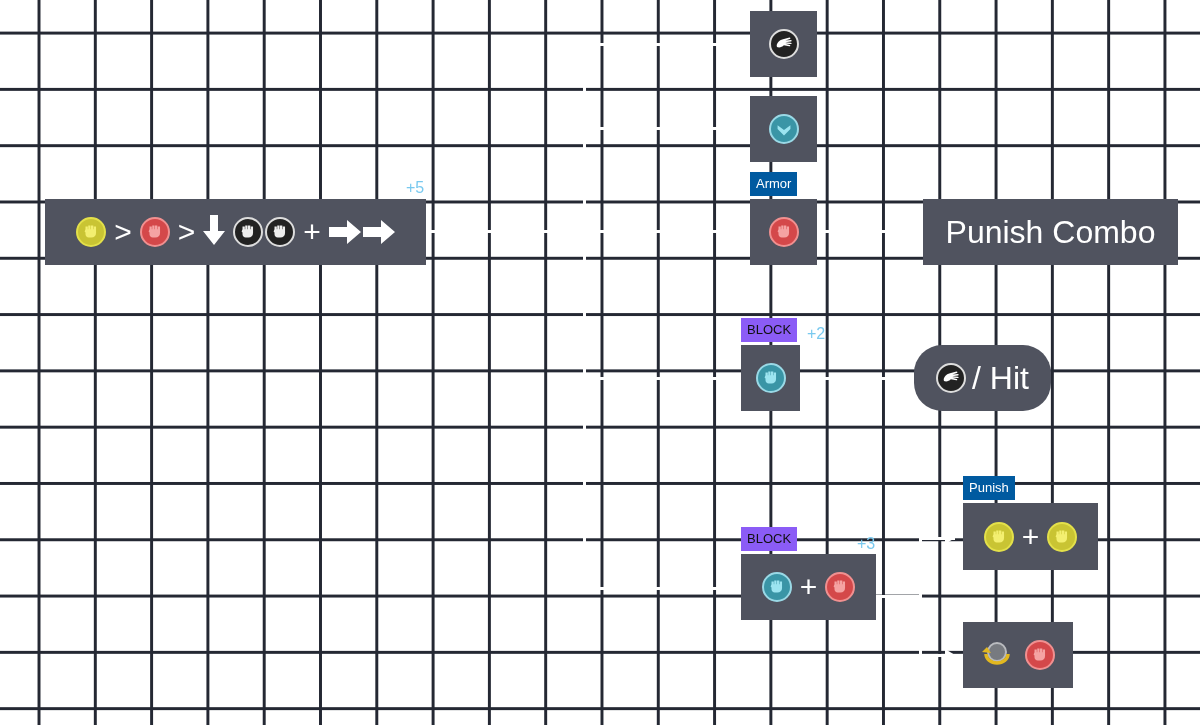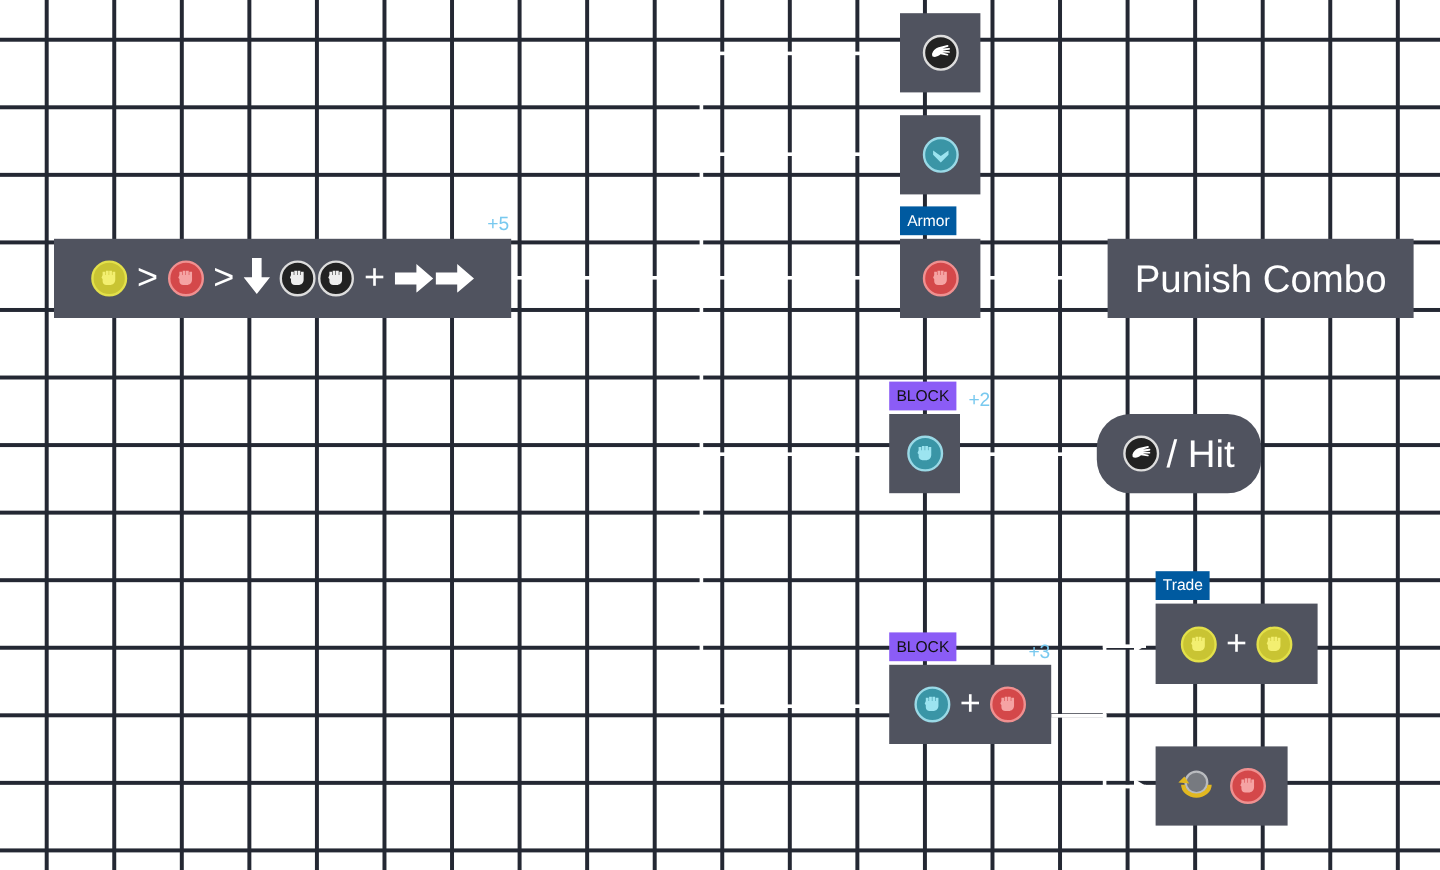--- a/index.html
+++ b/index.html
@@ -164,21 +164,21 @@
       </svg>
     </span>
   <span class="sym">+</span>
   <span class="btn" style="background:#d4484a;border:2px solid #f09090;">
     <svg fill="#f5a3a3">
         <use href="#fist"></use>
       </svg>
     </span>
 </div>
 
-<div class="tag blue" style="left:963px;top:476px;">Trade</div>
+<div class="tag blue" style="left:963px;top:476px;">Punish</div>
 <div class="node" style="left:963px;top:503px;width:135px;height:67px;gap:8px;">
   <span class="btn" style="background:#c9c433;border:2px solid #e3e04a;">
     <svg fill="#f3ef70">
         <use href="#fist"></use>
       </svg>
     </span>
   <span class="sym">+</span>
   <span class="btn" style="background:#c9c433;border:2px solid #e3e04a;">
     <svg fill="#f3ef70">
         <use href="#fist"></use>

